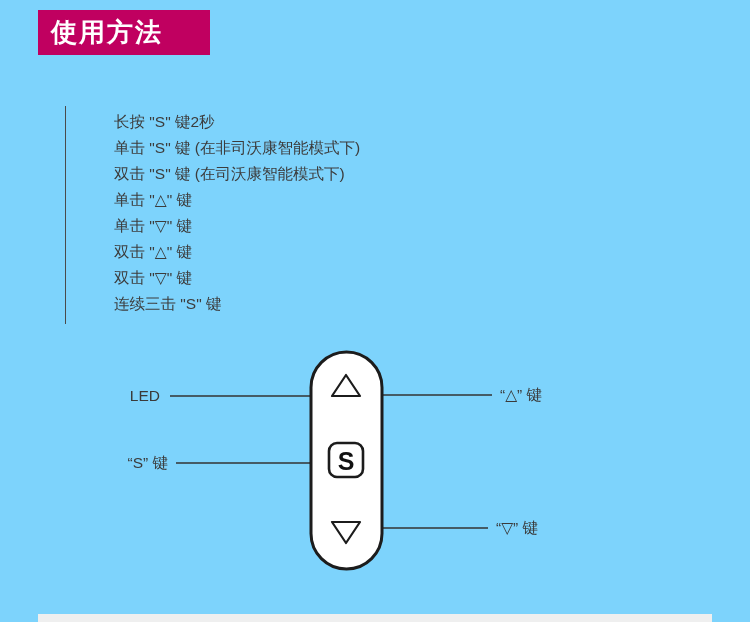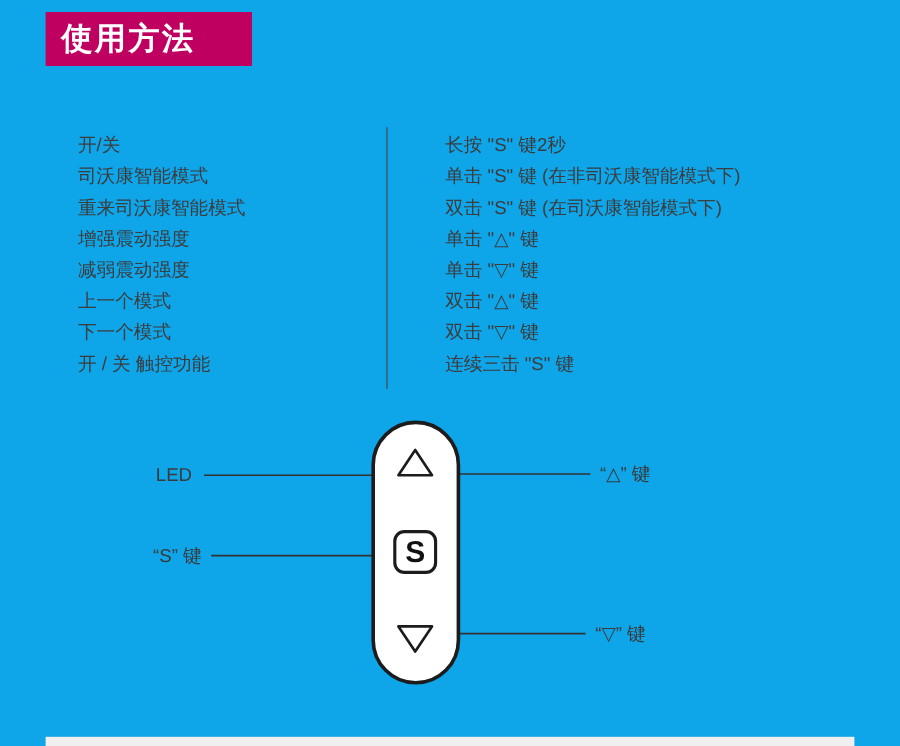--- a/index.html
+++ b/index.html
@@ -1,20 +1,20 @@
 <!DOCTYPE html>
 <html><head>
 <meta charset="utf-8">
 <style>
   html, body { margin: 0; padding: 0; background: #ffffff; }
   .page {
     position: relative;
     width: 750px;
     height: 622px;
-    background: #0ea5e9;
+    background: #7dd3fc;
     overflow: hidden;
     font-family: "Liberation Sans", "DejaVu Sans", sans-serif;
     color: #3a3a3a;
   }
 
   
   .banner {
     position: absolute;
     left: 38px;
     top: 10px;
@@ -91,30 +91,20 @@
 </head>
 <body>
 
 <div class="page">
 
   <div class="banner" style="background: rgb(192, 0, 96);">
     <span style="color: rgb(255, 255, 255);">使用方法</span>
   </div>
 
   <div class="instructions">
-    <div class="col labels">
-      <div class="row">开/关</div>
-      <div class="row">司沃康智能模式</div>
-      <div class="row">重来司沃康智能模式</div>
-      <div class="row">增强震动强度</div>
-      <div class="row">减弱震动强度</div>
-      <div class="row">上一个模式</div>
-      <div class="row">下一个模式</div>
-      <div class="row">开 / 关 触控功能</div>
-    </div>
     <div class="divider"></div>
     <div class="col actions">
       <div class="row">长按 "S" 键2秒</div>
       <div class="row">单击 "S" 键 (在非司沃康智能模式下)</div>
       <div class="row">双击 "S" 键 (在司沃康智能模式下)</div>
       <div class="row">单击 "△" 键</div>
       <div class="row">单击 "▽" 键</div>
       <div class="row">双击 "△" 键</div>
       <div class="row">双击 "▽" 键</div>
       <div class="row">连续三击 "S" 键</div>

